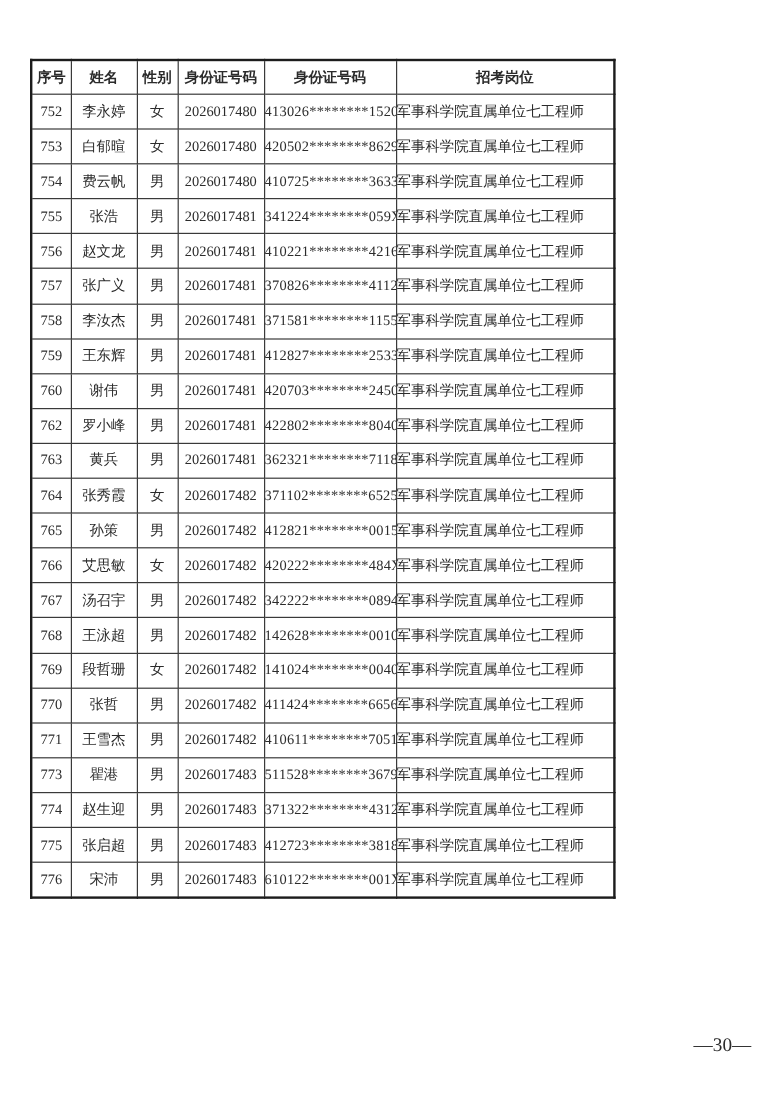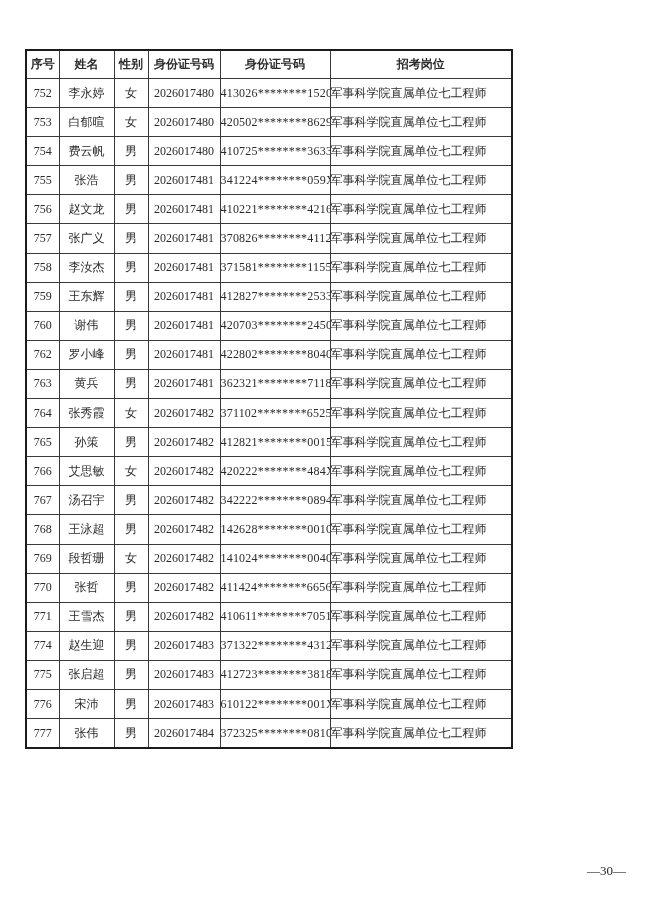--- a/index.html
+++ b/index.html
@@ -56,21 +56,21 @@
     padding-left: 0;
   }
   table.roster td:nth-child(5) {
     letter-spacing: 0.2px;
     margin-top: 44px;
   }
   .page-number {
     position: absolute;
     right: 24px;
     top: 863px;
-    font-size: 13px;
+    font-size: 16px;
     color: #2b2b2b;
     font-family: "Liberation Serif", "DejaVu Serif", serif;
   }
 </style>
 </head>
 <body>
 
 <div class="page">
 
   <table class="roster">
@@ -239,20 +239,28 @@
         </tr>
         <tr>
           <td>771</td>
           <td>王雪杰</td>
           <td>男</td>
           <td>2026017482</td>
           <td>410611********7051</td>
           <td>军事科学院直属单位七工程师</td>
         </tr>
         <tr>
+          <td>773</td>
+          <td>瞿港</td>
+          <td>男</td>
+          <td>2026017483</td>
+          <td>511528********3679</td>
+          <td>军事科学院直属单位七工程师</td>
+        </tr>
+        <tr>
           <td>774</td>
           <td>赵生迎</td>
           <td>男</td>
           <td>2026017483</td>
           <td>371322********4312</td>
           <td>军事科学院直属单位七工程师</td>
         </tr>
         <tr>
           <td>775</td>
           <td>张启超</td>
@@ -262,26 +270,18 @@
           <td>军事科学院直属单位七工程师</td>
         </tr>
         <tr>
           <td>776</td>
           <td>宋沛</td>
           <td>男</td>
           <td>2026017483</td>
           <td>610122********001X</td>
           <td>军事科学院直属单位七工程师</td>
         </tr>
-        <tr>
-          <td>777</td>
-          <td>张伟</td>
-          <td>男</td>
-          <td>2026017484</td>
-          <td>372325********0810</td>
-          <td>军事科学院直属单位七工程师</td>
-        </tr>
       </tbody>
   </table>
 
   <div class="page-number">—30—</div>
 
 </div>
 
 </body></html>

